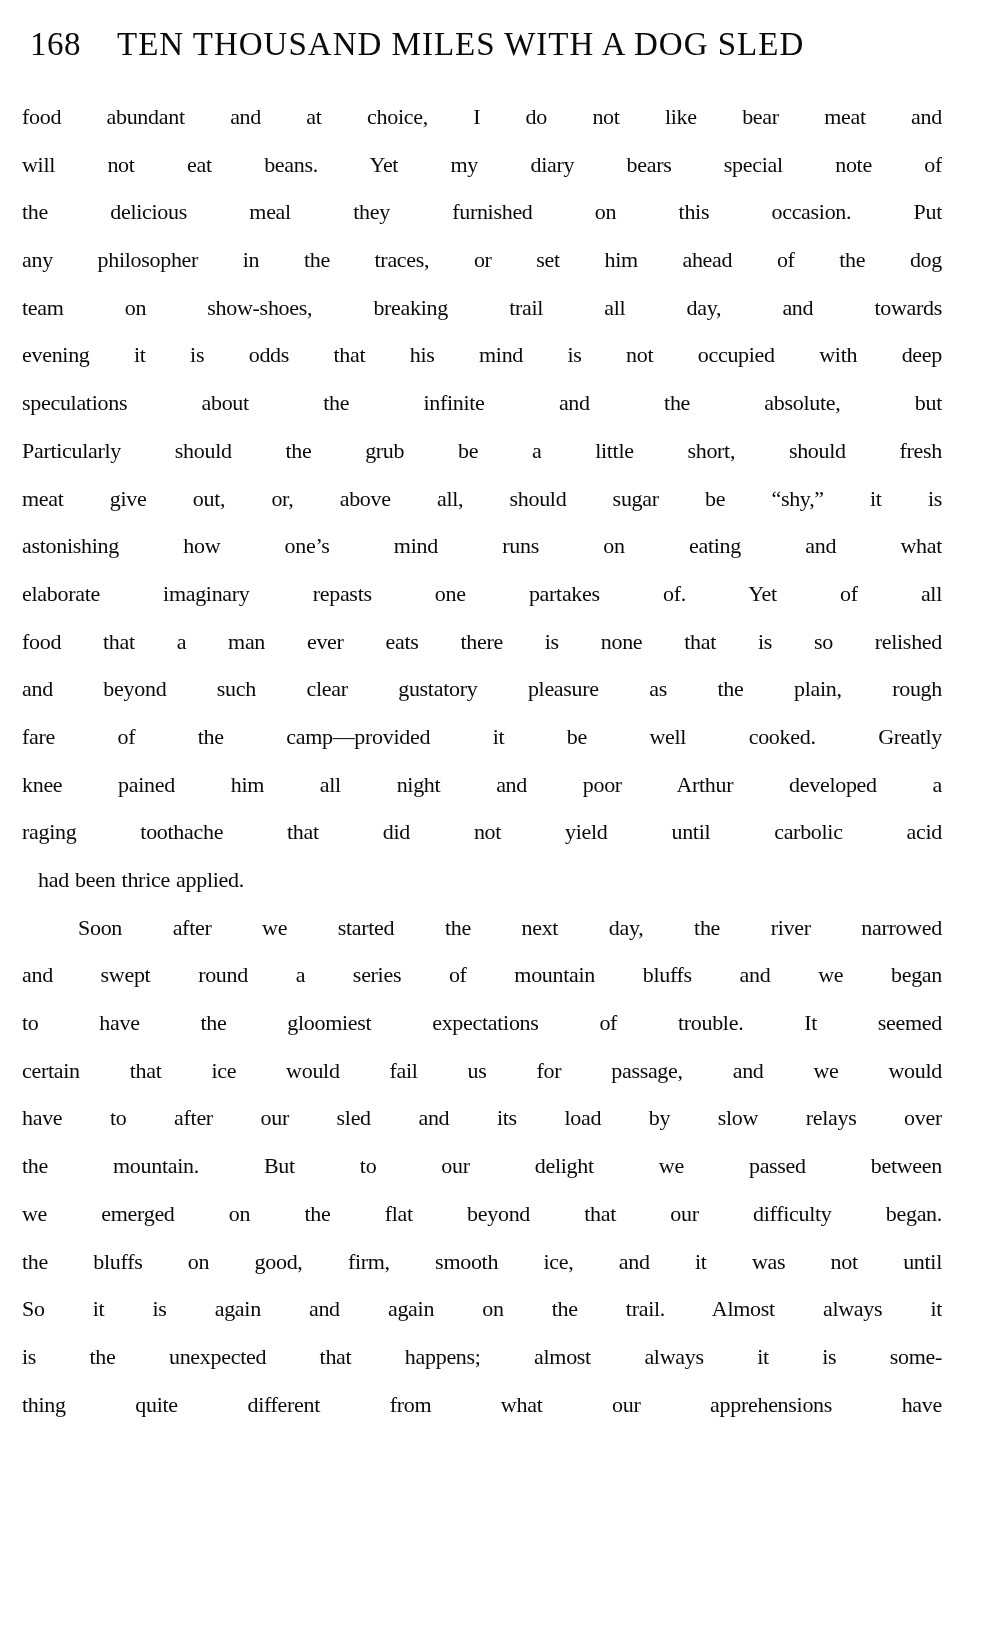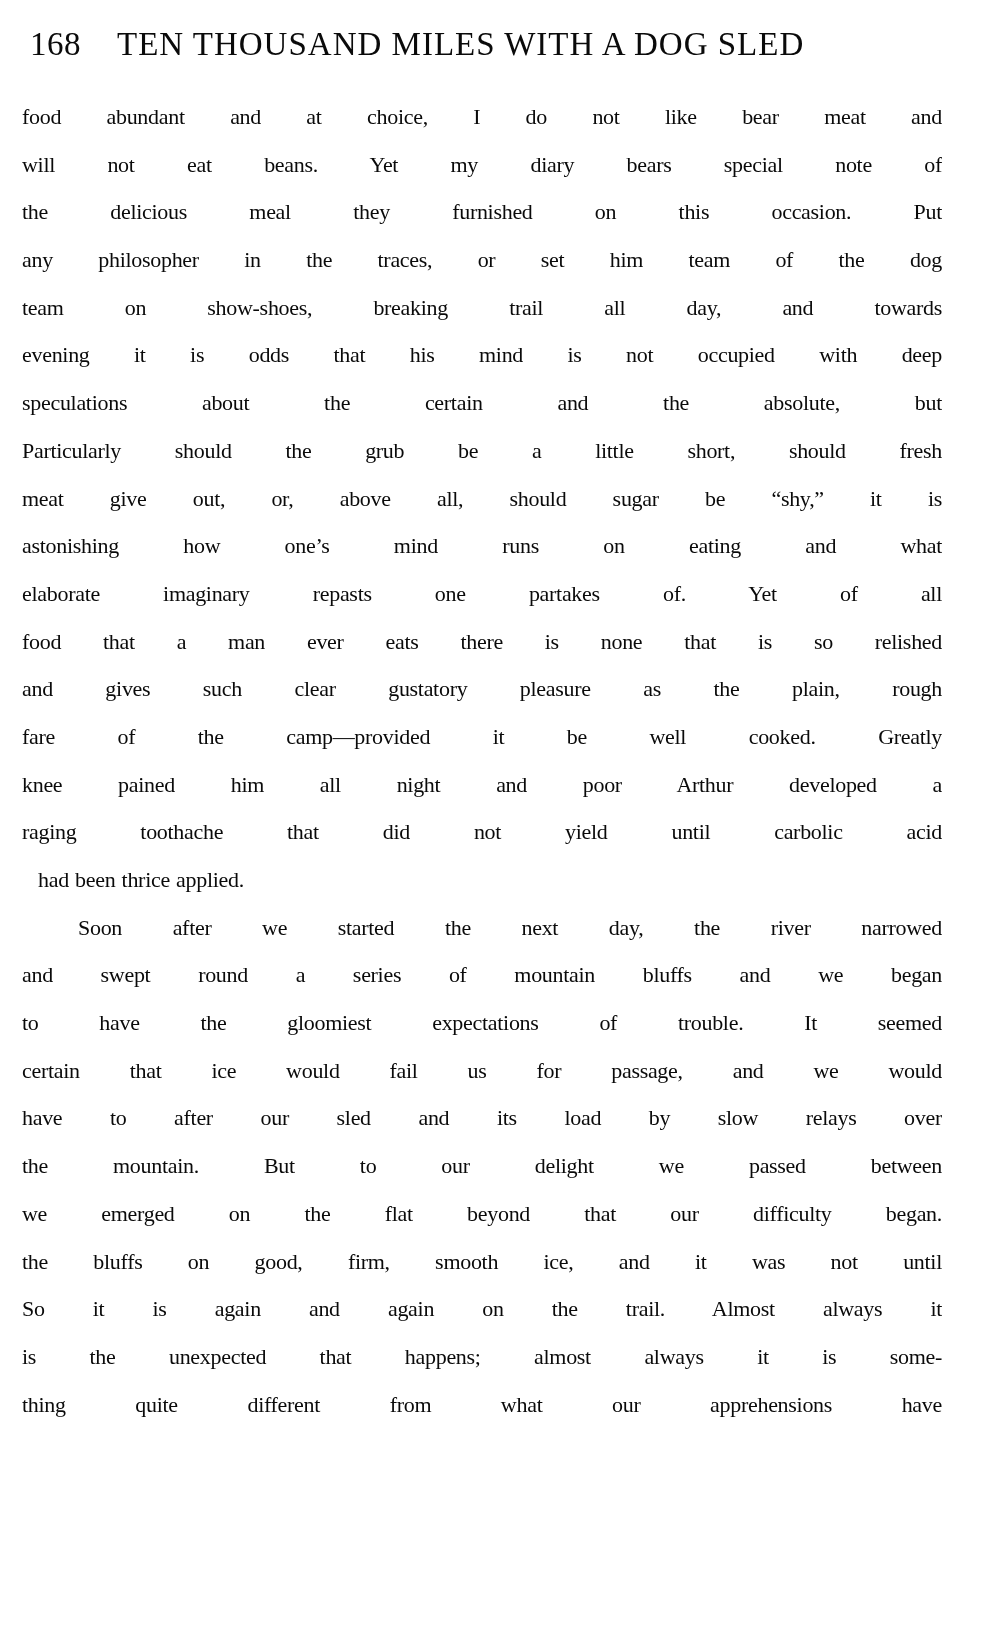--- a/index.html
+++ b/index.html
@@ -63,30 +63,30 @@
 <div class="page">
   <div class="running-header">
     <span class="page-number">168</span>
     <span class="header-title">TEN THOUSAND MILES WITH A DOG SLED</span>
   </div>
   <div class="page-body">
       <div class="paragraph">
         <div class="line">food abundant and at choice, I do not like bear meat and</div>
         <div class="line">will not eat beans. Yet my diary bears special note of</div>
         <div class="line">the delicious meal they furnished on this occasion. Put</div>
-        <div class="line">any philosopher in the traces, or set him team of the dog</div>
+        <div class="line">any philosopher in the traces, or set him ahead of the dog</div>
         <div class="line">team on show-shoes, breaking trail all day, and towards</div>
         <div class="line">evening it is odds that his mind is not occupied with deep</div>
-        <div class="line">speculations about the certain and the absolute, but</div>
+        <div class="line">speculations about the infinite and the absolute, but</div>
         <div class="line">Particularly should the grub be a little short, should fresh</div>
         <div class="line">meat give out, or, above all, should sugar be “shy,” it is</div>
         <div class="line">astonishing how one’s mind runs on eating and what</div>
         <div class="line">elaborate imaginary repasts one partakes of. Yet of all</div>
         <div class="line">food that a man ever eats there is none that is so relished</div>
-        <div class="line">and gives such clear gustatory pleasure as the plain, rough</div>
+        <div class="line">and beyond such clear gustatory pleasure as the plain, rough</div>
         <div class="line">fare of the camp—provided it be well cooked. Greatly</div>
         <div class="line">knee pained him all night and poor Arthur developed a</div>
         <div class="line">raging toothache that did not yield until carbolic acid</div>
         <div class="line no-just">had been thrice applied.</div>
       </div>
       <div class="paragraph">
         <div class="line indent">Soon after we started the next day, the river narrowed</div>
         <div class="line">and swept round a series of mountain bluffs and we began</div>
         <div class="line">to have the gloomiest expectations of trouble. It seemed</div>
         <div class="line">certain that ice would fail us for passage, and we would</div>

